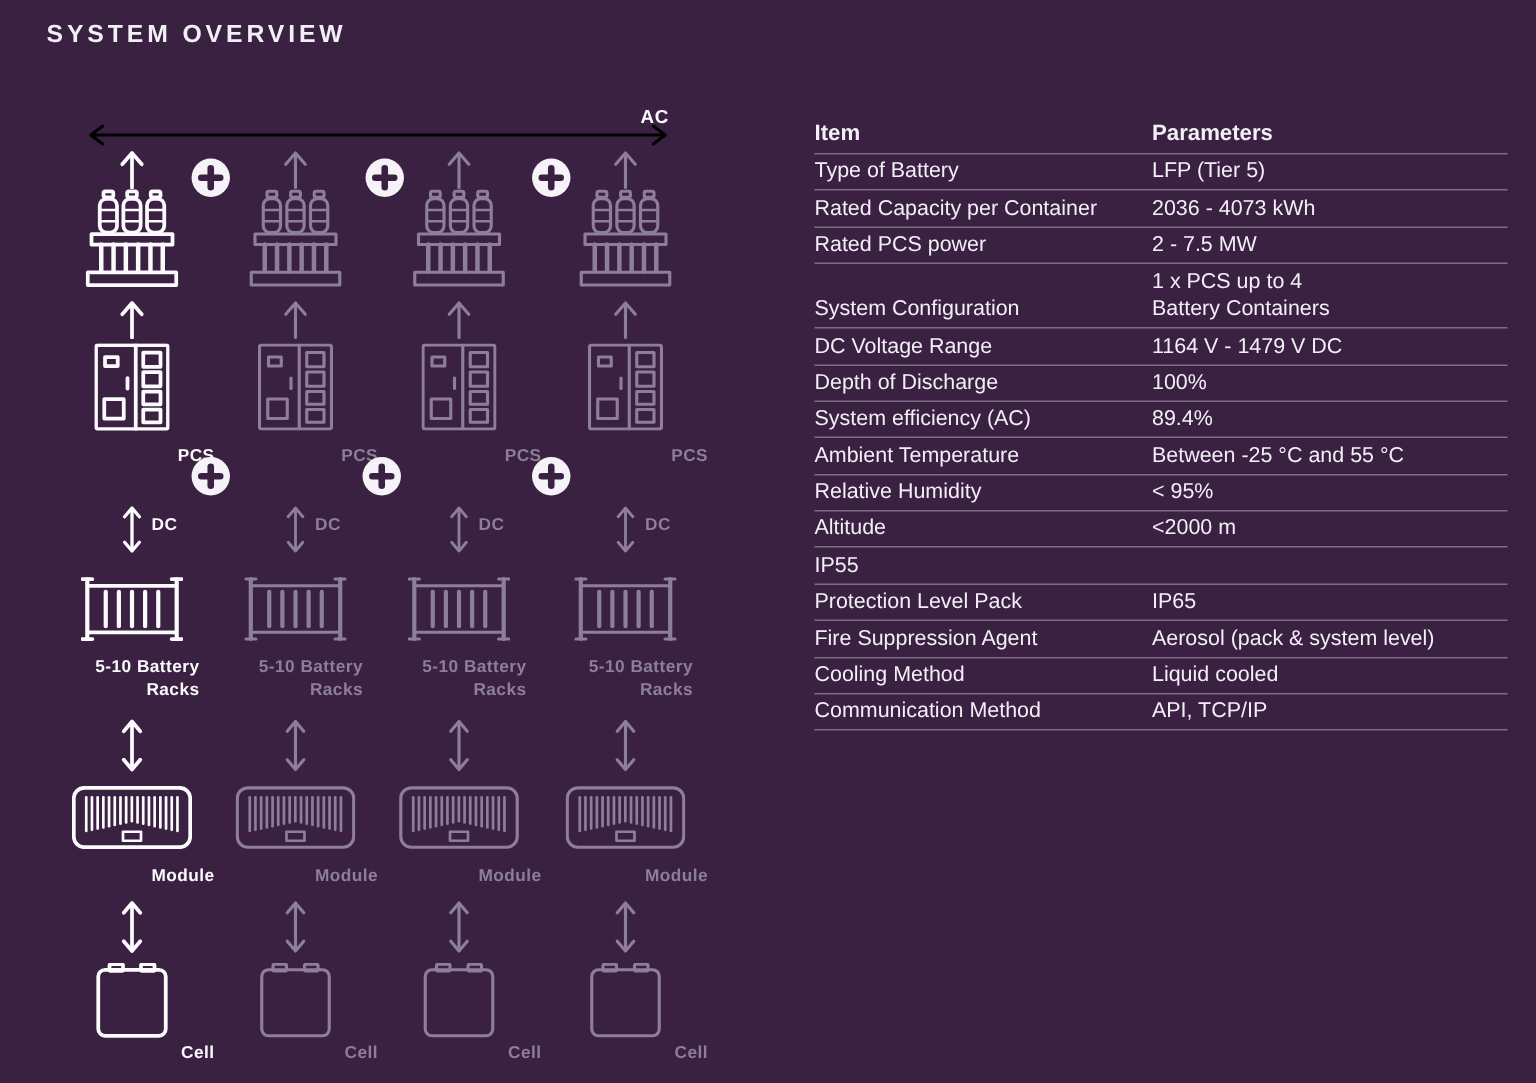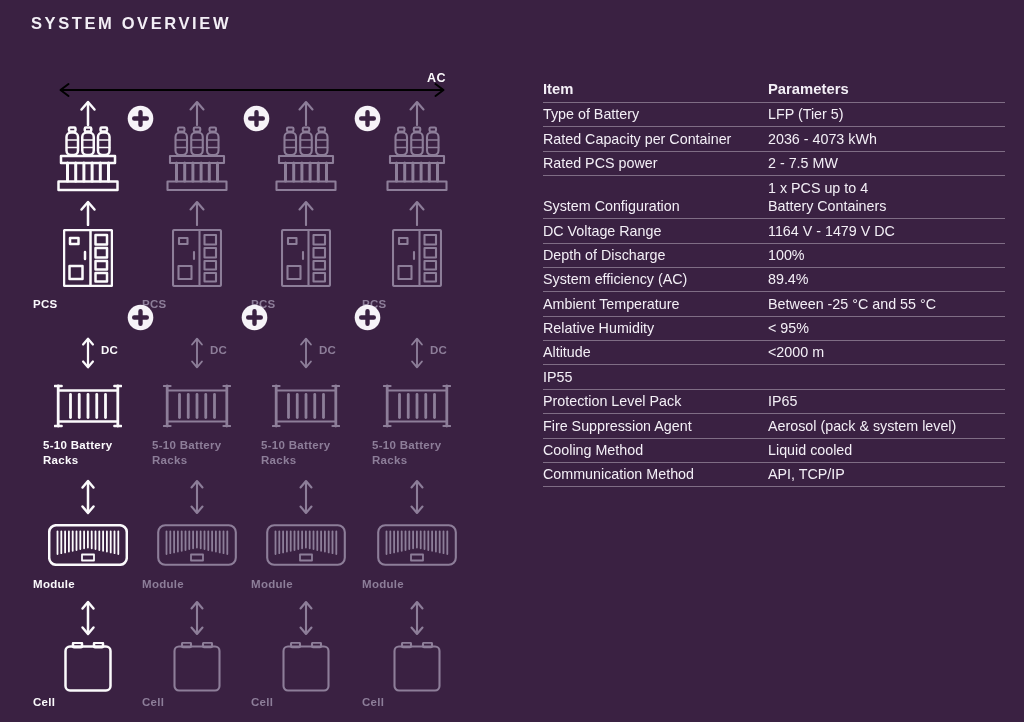--- a/index.html
+++ b/index.html
@@ -17,21 +17,21 @@
   .diagram{position:absolute;inset:0}
   .abs{position:absolute}
   .ac{position:absolute;left:427px;top:71px;font-size:12.5px;font-weight:700;
       color:var(--bright);letter-spacing:.5px}
   .col{position:absolute;top:0;width:110px;height:722px}
   .col.bright{color:var(--bright)}
   .col.dim{color:var(--dim)}
   .diagram svg{fill:none;stroke:currentColor;stroke-linecap:round;stroke-linejoin:round}
   .col svg{stroke-width:2.1}
   .col.bright svg{stroke-width:2.5}
-  .lbl{font-size:11.5px;font-weight:700;text-align:left;line-height:14.5px;
+  .lbl{font-size:11.5px;font-weight:700;text-align:right;line-height:14.5px;
        letter-spacing:.3px}
   
   .spec{position:absolute;left:543px;top:80px;width:462px;color:var(--ink)}
   .t-row{display:flex;align-items:flex-end;border-bottom:1px solid var(--line);
          padding:2.4px 0;font-size:14.3px;line-height:18.6px}
   .t-head{font-weight:700;font-size:14.8px;padding:0 0 3.5px}
   .t-item{width:225px;flex:none;padding-right:6px}
   .t-param{flex:1;white-space:pre-line}
 </style>
 </head>

